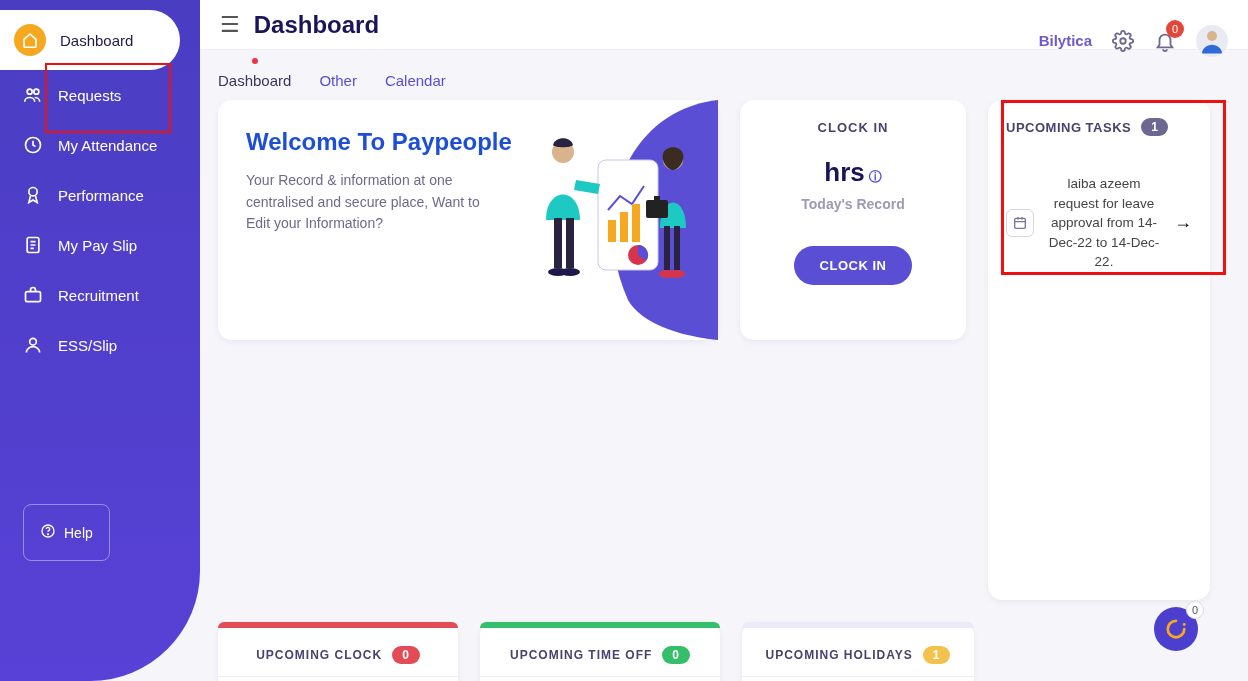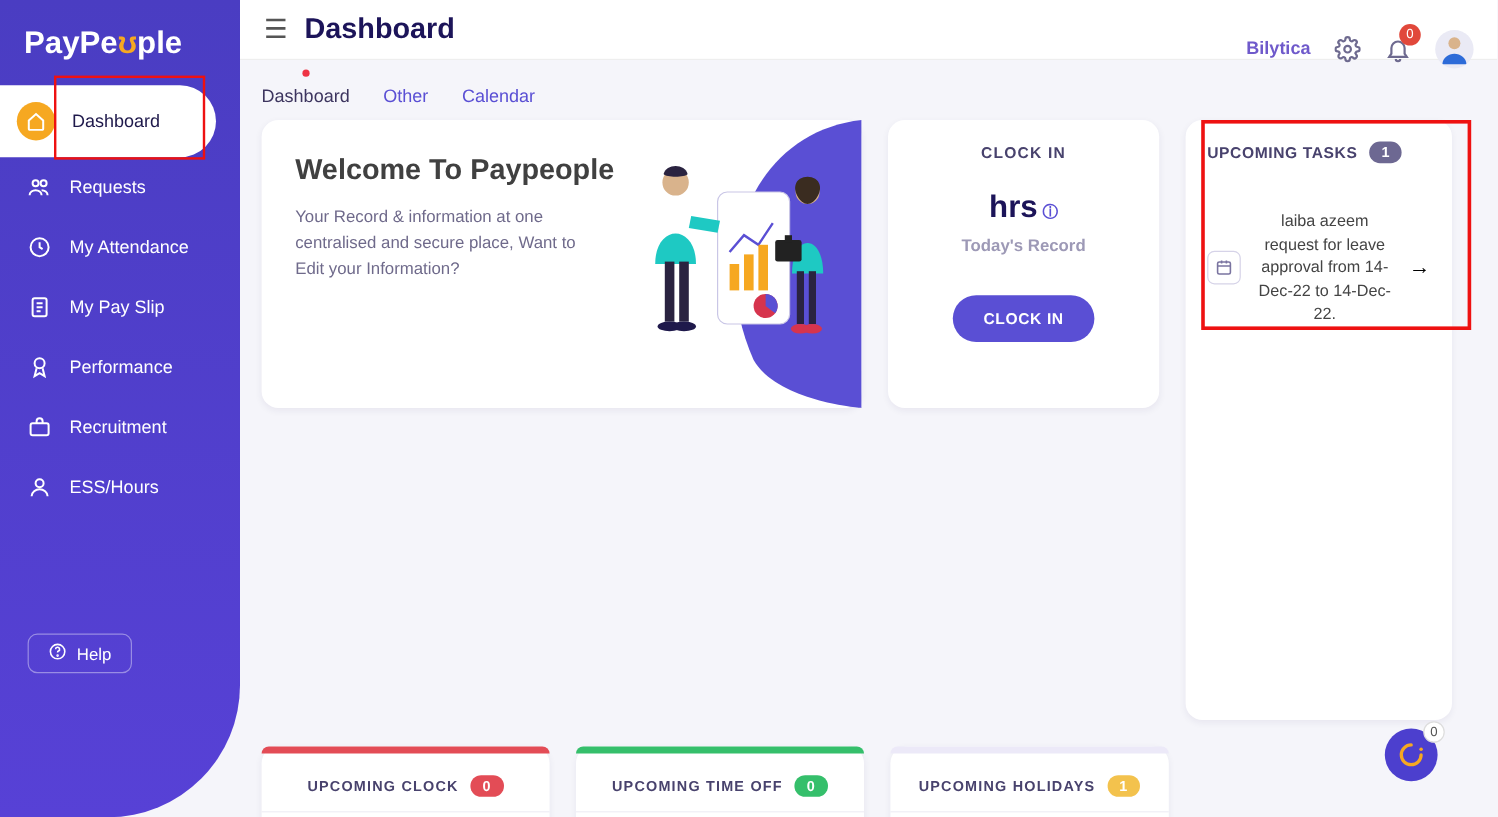--- a/index.html
+++ b/index.html
@@ -21,21 +21,21 @@
     margin-right:20px; padding-left:14px;
   }
   .nav-item.active .circle-icon {
     width:32px; height:32px; border-radius:50%; background:#f6a821; display:flex; align-items:center; justify-content:center;
   }
   .highlight-box {
     position:absolute; border:2px solid #e11; pointer-events:none;
   }
   .hb-sidebar { left:45px; top:63px; width:126px; height:70px; }
   .help-btn {
-    position:absolute; left:23px; bottom:120px; padding:6px 16px; border:1px solid rgba(255,255,255,0.4); border-radius:8px;
+    position:absolute; left:23px; bottom:120px; padding:18px 16px; border:1px solid rgba(255,255,255,0.4); border-radius:8px;
     color:#fff; display:flex; align-items:center; gap:8px; cursor:pointer; font-size:14px;
   }
 
   
   .header {
     position:absolute; left:200px; top:0; width:1048px; height:50px; background:#fff;
     display:flex; align-items:center; padding:0 20px; border-bottom:1px solid #eee;
   }
   .menu-lines { font-size:22px; color:#555; margin-right:14px; cursor:pointer; }
   .page-title { font-size:24px; font-weight:800; color:#1c1459; }
@@ -55,21 +55,21 @@
 
   
   .main { position:absolute; left:218px; top:100px; width:1012px; }
 
   .row { display:flex; gap:22px; }
 
   .card { background:#fff; border-radius:14px; box-shadow:0 2px 6px rgba(30,20,80,0.06); }
 
   
   .welcome { width:500px; height:240px; padding:28px; position:relative; display:flex; }
-  .welcome h2 { font-size:24px; font-weight:700; color:#404040; margin-bottom:14px; }
+  .welcome h2 { font-size:24px; font-weight:700; color:#1d4ed8; margin-bottom:14px; }
   .welcome p { color:#6f6a8b; font-size:14px; line-height:1.55; max-width:240px; }
   .welcome-illustration { position:absolute; right:0; top:0; width:230px; height:240px; }
 
   
   .clockin { width:226px; height:240px; text-align:center; padding:20px 10px; }
   .clockin .title { font-size:13px; font-weight:700; color:#48426d; letter-spacing:1px; }
   .clockin .hrs { font-size:26px; font-weight:700; color:#1c1459; margin-top:22px; }
   .clockin .hrs .info { font-size:13px; color:#5a4fd4; margin-left:4px; }
   .clockin .subtitle { font-size:14px; color:#9d99b6; font-weight:600; margin-top:8px; }
   .clockin button {
@@ -105,23 +105,20 @@
 
   
   .fab { position:absolute; right:50px; bottom:30px; width:44px; height:44px; border-radius:50%; background:#4c3fce; color:#f6a821; display:flex; align-items:center; justify-content:center; cursor:pointer; }
   .fab .fab-badge { position:absolute; top:-6px; right:-6px; background:#fff; color:#555; border:1px solid #ddd; width:18px; height:18px; border-radius:50%; font-size:11px; display:flex; align-items:center; justify-content:center; }
 
 </style>
 </head>
 <body>
 
 <div class="sidebar">
-  <div class="logo">
-    PayPe<span class="orange-u">ʊ</span>ple
-  </div>
 
   <div class="nav-item active">
     <span class="circle-icon">
       <svg width="16" height="16" viewBox="0 0 24 24" fill="none" stroke="#fff" stroke-width="2.5">
           <path d="M3 11l9-8 9 8v10a2 2 0 0 1-2 2H5a2 2 0 0 1-2-2z"></path>
         </svg>
     </span>
     <span>Dashboard</span>
   </div>
 
@@ -143,55 +140,55 @@
           <circle cx="12" cy="12" r="9"></circle>
           <path d="M12 7v5l3 2"></path>
         </svg>
     </span>
     <span>My Attendance</span>
   </div>
 
   <div class="nav-item">
     <span class="n-icon">
       <svg width="20" height="20" viewBox="0 0 24 24" fill="none" stroke="#fff" stroke-width="2">
+          <circle cx="12" cy="8" r="5"></circle>
+          <path d="M9 13l-2 8 5-3 5 3-2-8"></path>
+        </svg>
+    </span>
+    <span>Performance</span>
+  </div>
+
+  <div class="nav-item">
+    <span class="n-icon">
+      <svg width="20" height="20" viewBox="0 0 24 24" fill="none" stroke="#fff" stroke-width="2">
           <rect x="5" y="3" width="14" height="18" rx="2"></rect>
           <path d="M9 8h6M9 12h6M9 16h4"></path>
         </svg>
     </span>
     <span>My Pay Slip</span>
   </div>
 
   <div class="nav-item">
     <span class="n-icon">
       <svg width="20" height="20" viewBox="0 0 24 24" fill="none" stroke="#fff" stroke-width="2">
-          <circle cx="12" cy="8" r="5"></circle>
-          <path d="M9 13l-2 8 5-3 5 3-2-8"></path>
-        </svg>
-    </span>
-    <span>Performance</span>
-  </div>
-
-  <div class="nav-item">
-    <span class="n-icon">
-      <svg width="20" height="20" viewBox="0 0 24 24" fill="none" stroke="#fff" stroke-width="2">
           <rect x="3" y="8" width="18" height="12" rx="2"></rect>
           <path d="M9 8V6a3 3 0 0 1 6 0v2"></path>
         </svg>
     </span>
     <span>Recruitment</span>
   </div>
 
   <div class="nav-item">
     <span class="n-icon">
       <svg width="20" height="20" viewBox="0 0 24 24" fill="none" stroke="#fff" stroke-width="2">
           <circle cx="12" cy="8" r="4"></circle>
           <path d="M4 21c0-4 4-7 8-7s8 3 8 7"></path>
         </svg>
     </span>
-    <span>ESS/Hours</span>
+    <span>ESS/Slip</span>
   </div>
 
   <div class="help-btn">
     <span>
       <svg width="16" height="16" viewBox="0 0 24 24" fill="none" stroke="#fff" stroke-width="2">
           <circle cx="12" cy="12" r="9"></circle>
           <path d="M9.5 9a2.5 2.5 0 1 1 3.5 2.3c-.8.4-1 1-1 1.7"></path>
           <circle cx="12" cy="17" r="0.6" fill="#fff"></circle>
         </svg>
     </span>

